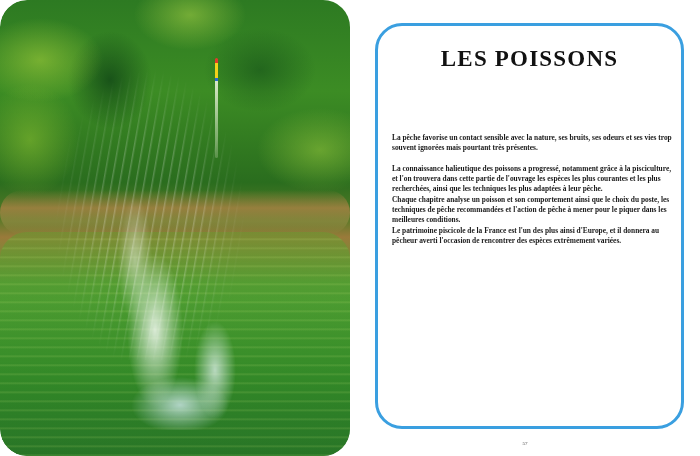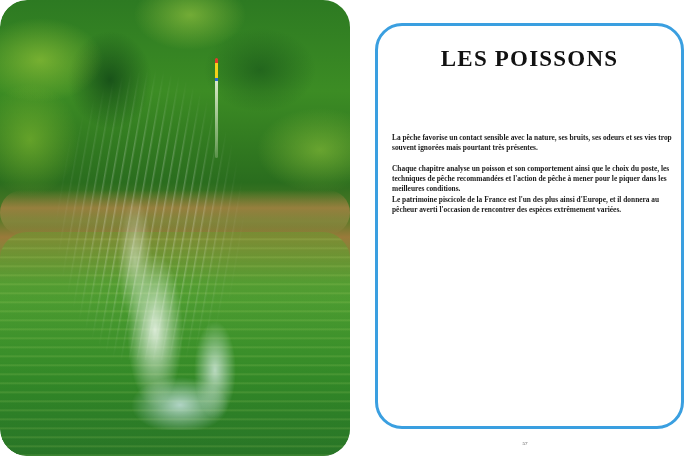--- a/index.html
+++ b/index.html
@@ -82,18 +82,19 @@
   <div class="spray"></div>
   <div class="splash"></div>
   <div class="float"></div>
 </div>
 
 <div class="page">
   <div class="frame">
     <h1 class="title">LES POISSONS</h1>
     <div class="body">
       <p>La pêche favorise un contact sensible avec la nature, ses bruits, ses odeurs et ses vies trop souvent ignorées mais pourtant très présentes.</p>
+      <p class="tight">La connaissance halieutique des poissons a progressé, notamment grâce à la pisciculture, et l'on trouvera dans cette partie de l'ouvrage les espèces les plus courantes et les plus recherchées, ainsi que les techniques les plus adaptées à leur pêche.</p>
       <p class="tight">Chaque chapitre analyse un poisson et son comportement ainsi que le choix du poste, les techniques de pêche recommandées et l'action de pêche à mener pour le piquer dans les meilleures conditions.</p>
       <p>Le patrimoine piscicole de la France est l'un des plus ainsi d'Europe, et il donnera au pêcheur averti l'occasion de rencontrer des espèces extrêmement variées.</p>
     </div>
   </div>
   <div class="page-number">57</div>
 </div>
 
 </body></html>

